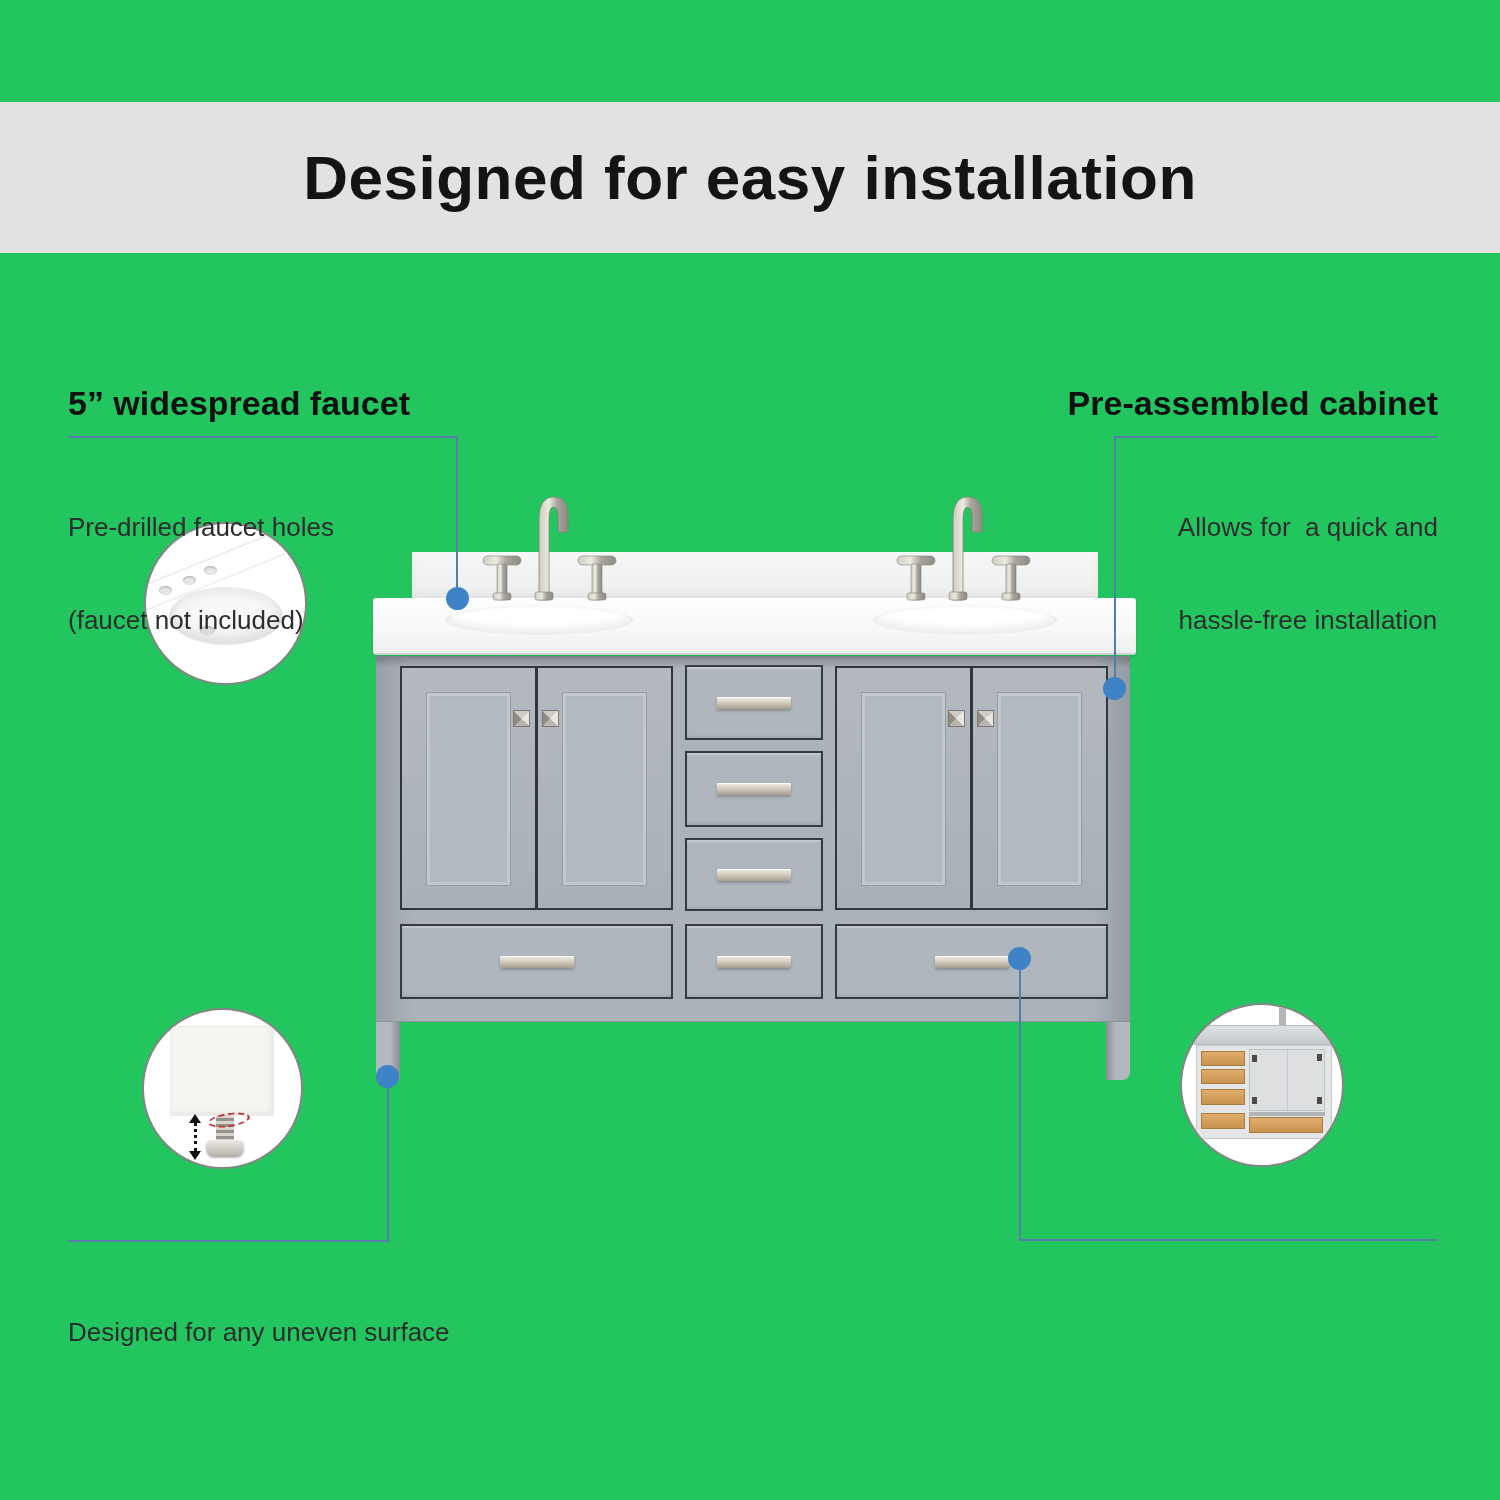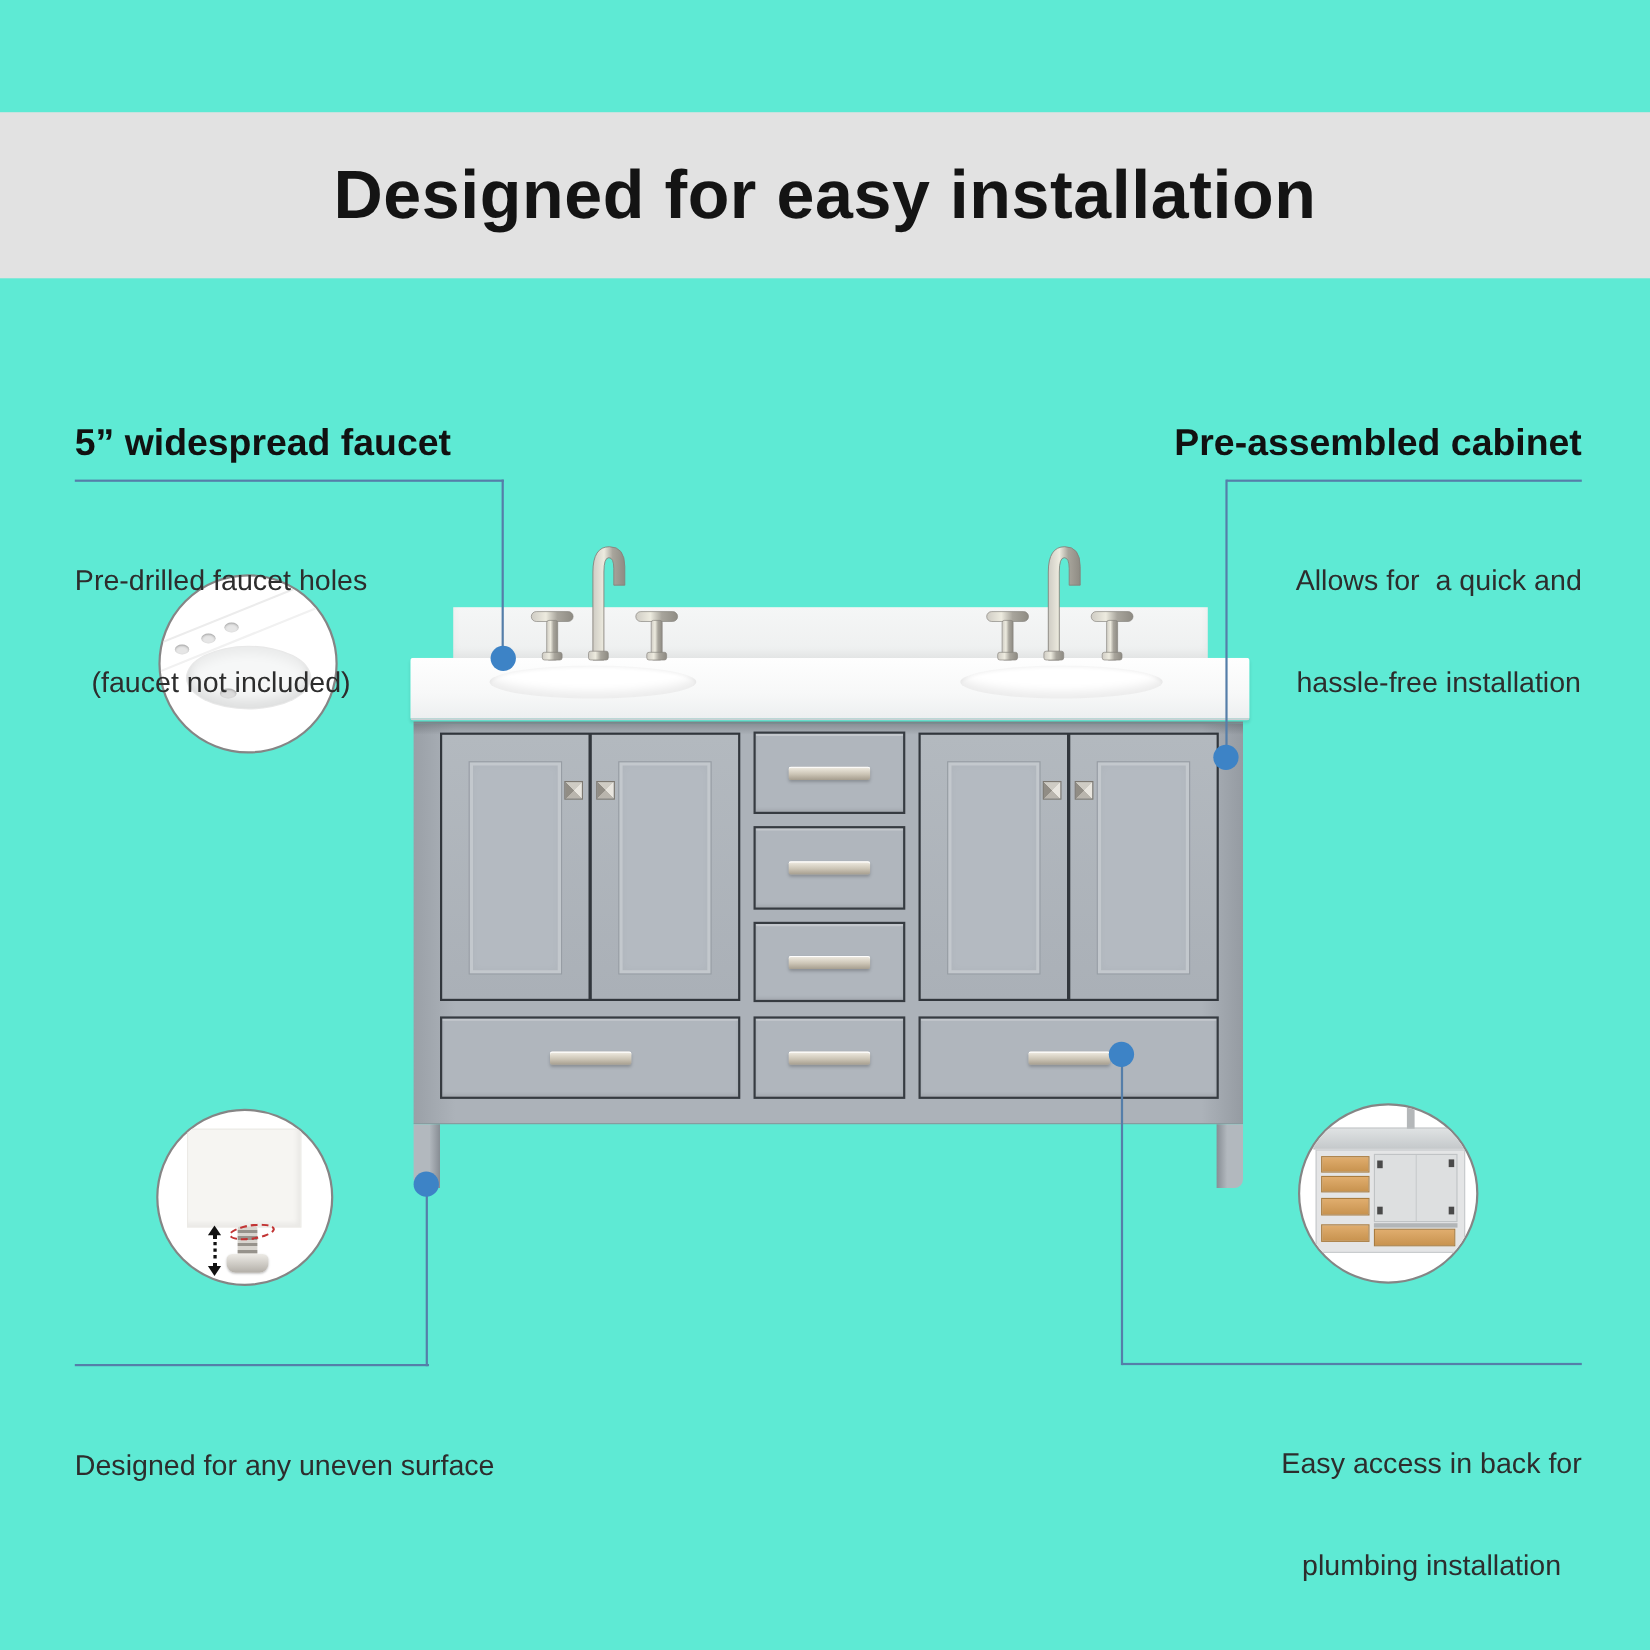--- a/index.html
+++ b/index.html
@@ -1,30 +1,30 @@
 <!DOCTYPE html>
 <html><head>
 <meta charset="utf-8">
 <style>
   * { margin:0; padding:0; box-sizing:border-box; }
   html,body { background:#ffffff; }
   body { width:1500px; height:1500px; font-family:"Liberation Sans","DejaVu Sans",sans-serif; }
-  .page { position:relative; width:1500px; height:1500px; background:#5eead4; overflow:hidden; }
+  .page { position:relative; width:1500px; height:1500px; background:#22c55e; overflow:hidden; }
 
   
   .banner { position:absolute; left:0; top:102px; width:1500px; height:151px; background:#e2e2e2;
             display:flex; align-items:center; justify-content:center; }
   .title  { font-size:62px; font-weight:700; color:#141414; letter-spacing:.5px; }
 
   
   .co-head { position:absolute; font-size:34px; font-weight:700; color:#111; white-space:nowrap; z-index:8; }
   .co-body { position:absolute; font-size:26px; color:#2d2d2d; line-height:31px; white-space:pre-wrap; z-index:8; }
   .alignR  { text-align:center; }
   .h-faucet  { left:68px;  top:384px; }
-  .b-faucet  { left:68px;  top:450px;text-align:center; }
+  .b-faucet  { left:68px;  top:450px; }
   .h-cabinet { right:62px; top:384px; }
   .b-cabinet { right:62px; top:450px; }
   .h-feet    { left:68px;  top:1191px; }
   .b-feet    { left:68px;  top:1255px; }
   .h-plumb   { right:62px; top:1191px; }
   .b-plumb   { right:62px; top:1253px; }
 
   
   .cline { position:absolute; background:#557ea9; z-index:6; }
   .ul-faucet { left:68px;   top:436px;  width:390px; height:2px; }
@@ -175,24 +175,20 @@
   <div class="cline vl-cabinet"></div>
   <div class="dot dot-cabinet"></div>
 
   <div class="co-body b-feet">
     <div>Designed for any uneven surface</div>
   </div>
   <div class="cline ul-feet"></div>
   <div class="cline vl-feet"></div>
   <div class="dot dot-feet"></div>
 
-  <div class="co-body b-plumb alignR">
-    <div>Easy access in back for</div>
-    <div>plumbing installation</div>
-  </div>
   <div class="cline ul-plumb"></div>
   <div class="cline vl-plumb"></div>
   <div class="dot dot-plumb"></div>
 
   <div class="inset inset-sink">
     <div class="sink-edge1"></div>
     <div class="sink-edge2"></div>
     <div class="sink-hole hole1"></div>
     <div class="sink-hole hole2"></div>
     <div class="sink-hole hole3"></div>

